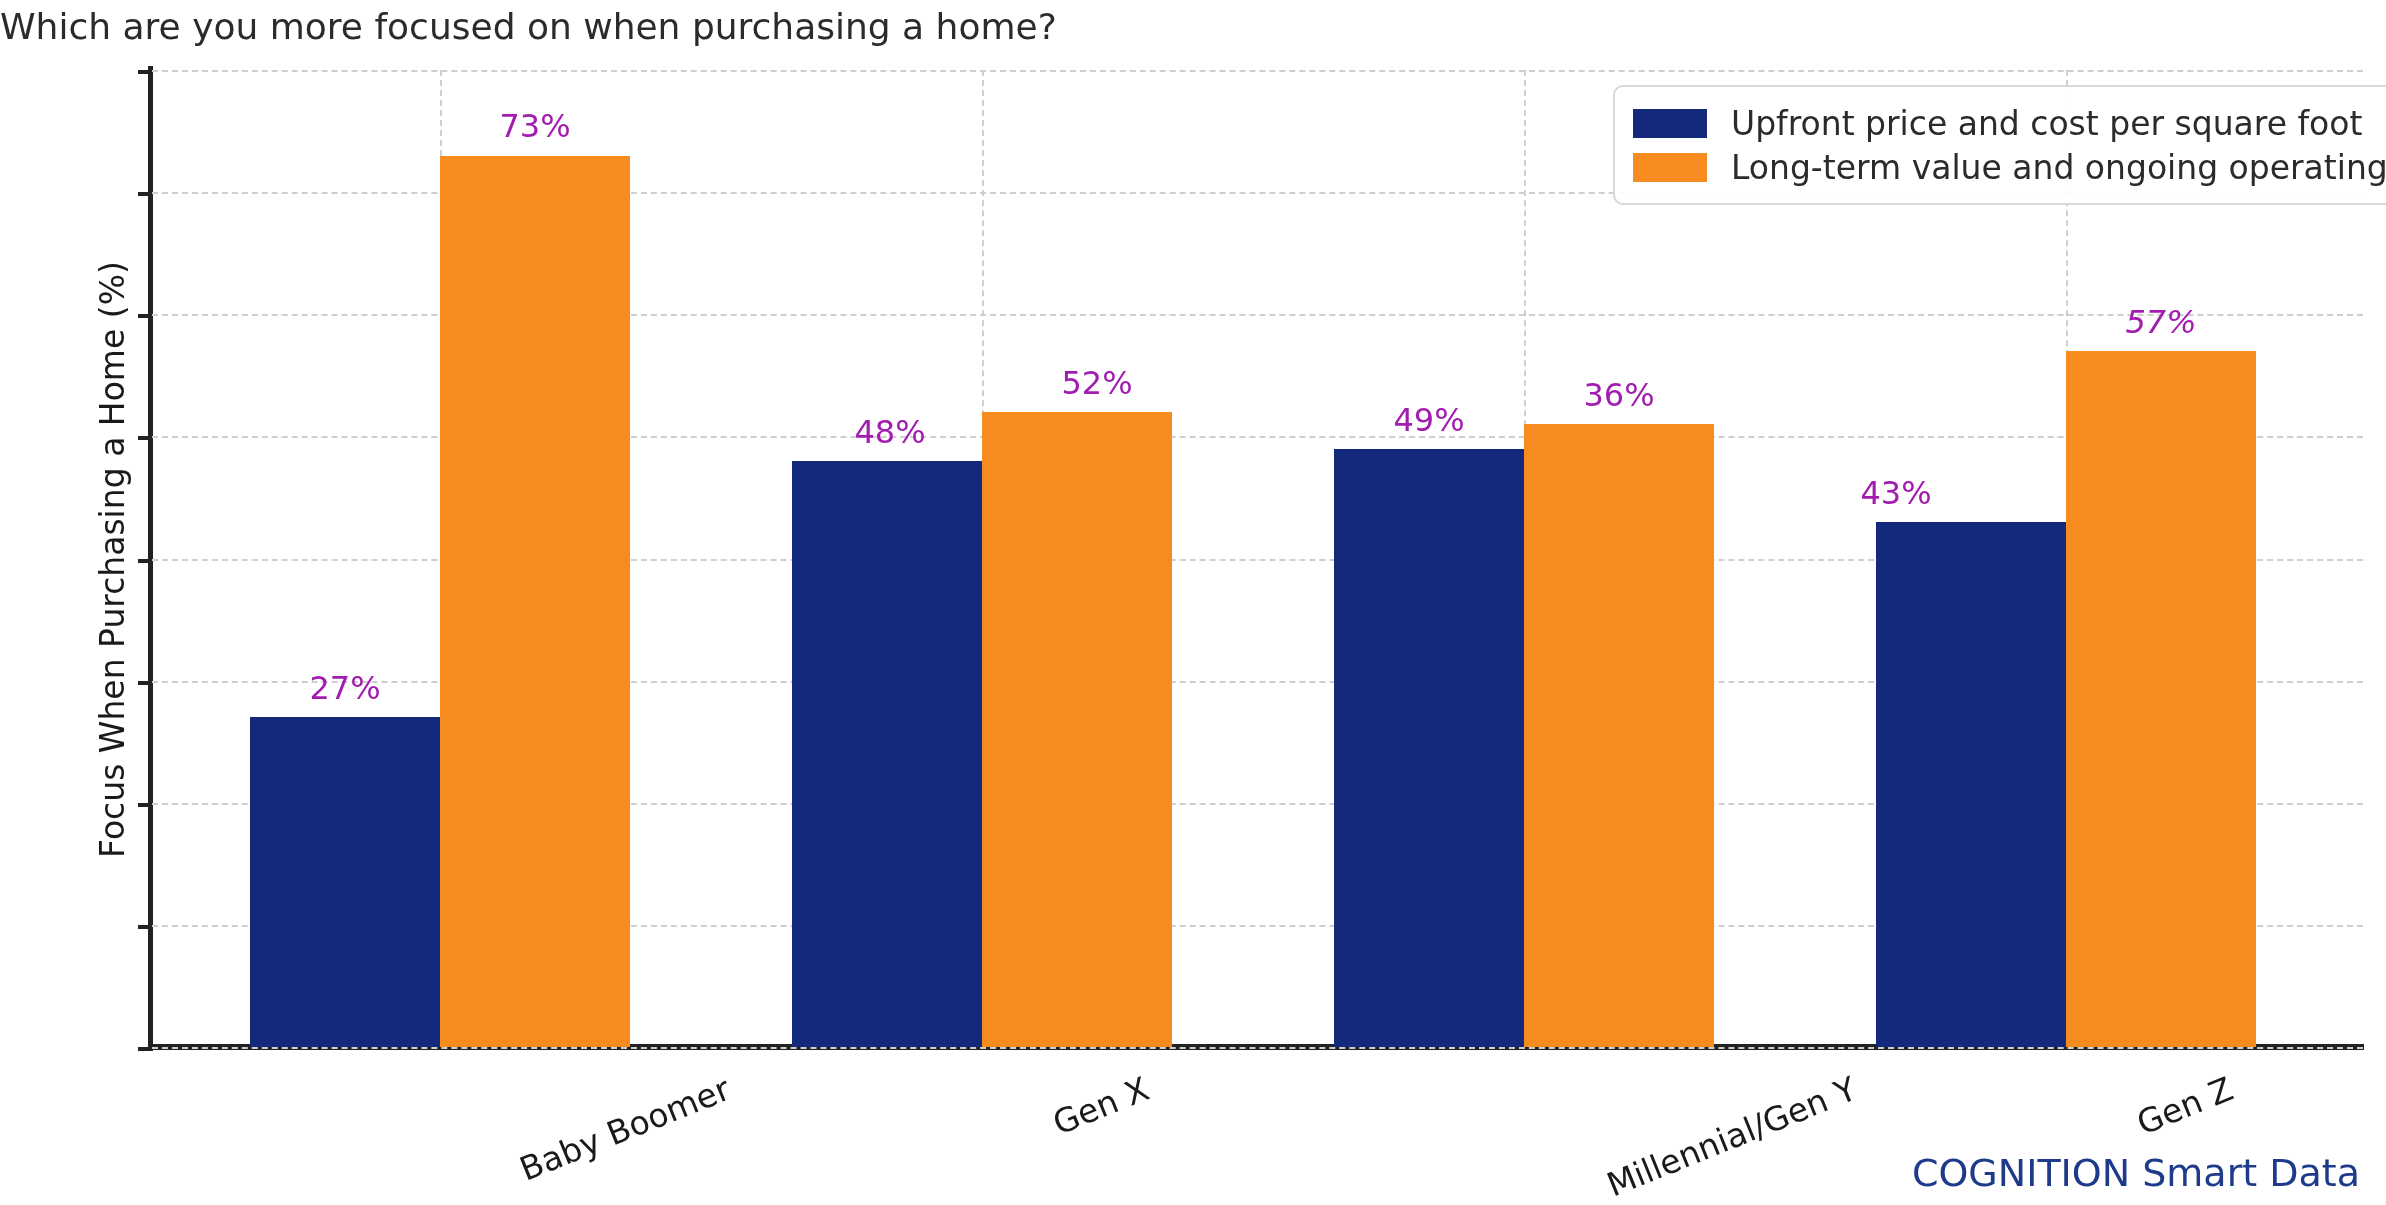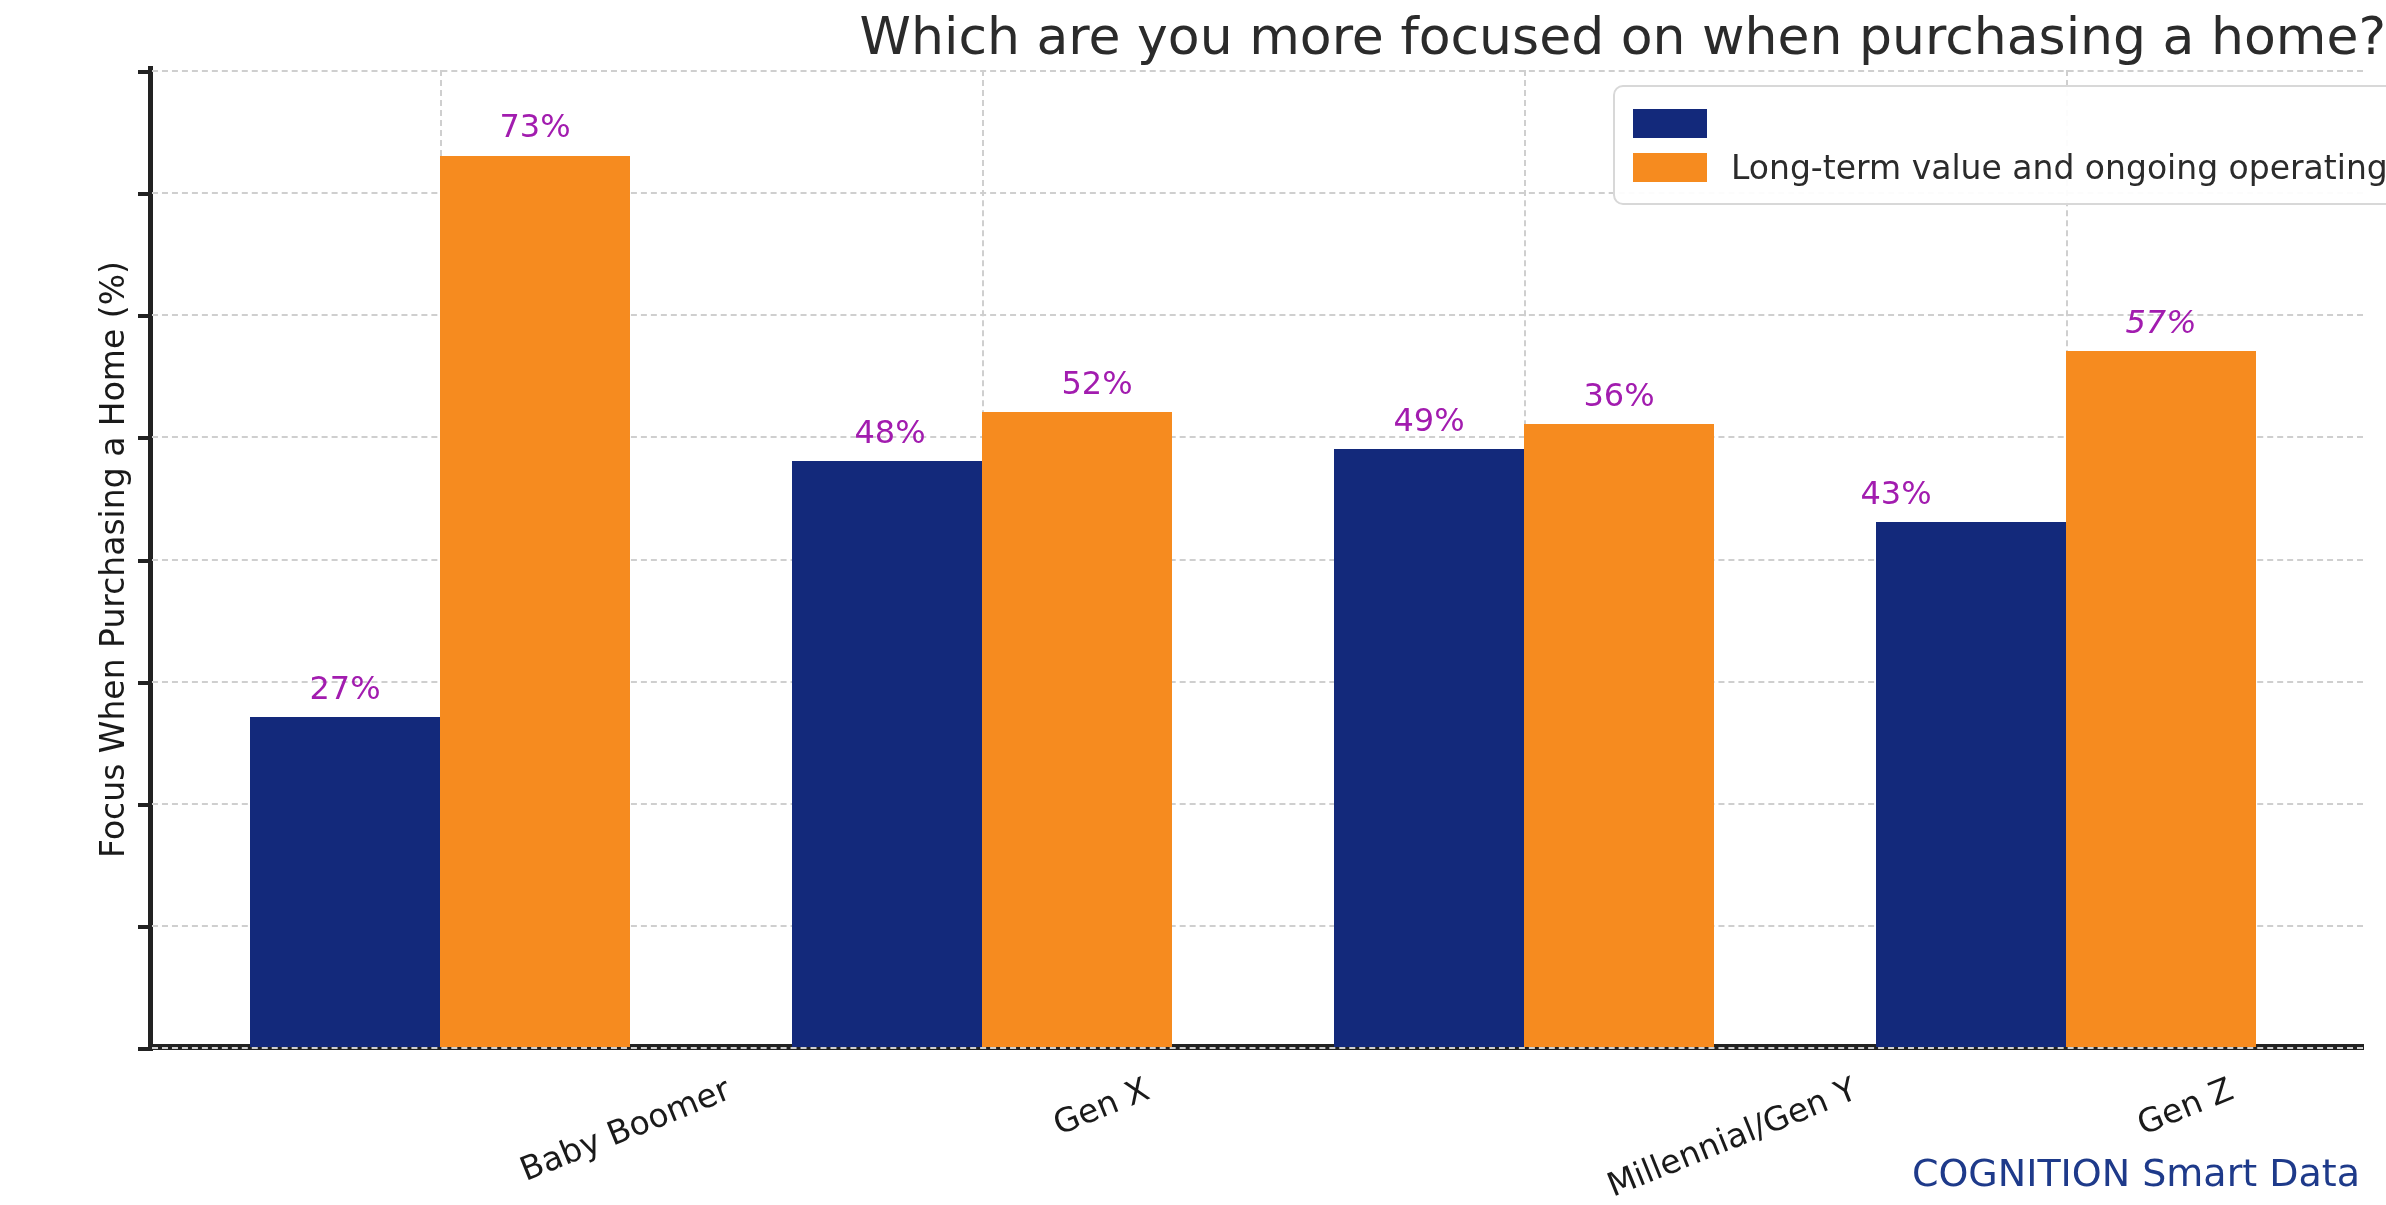--- a/index.html
+++ b/index.html
@@ -17,22 +17,22 @@
     background: #ffffff;
     overflow: hidden;
   }
 
   
   #chart-title {
     position: absolute;
     left: 0;
     top: 6px;
     width: 2386px;
-    text-align: right;
-    font-size: 52px;
+    text-align: left;
+    font-size: 36px;
     color: #2b2b2b;
     font-family: "DejaVu Sans", sans-serif;
     letter-spacing: 0px;
     white-space: nowrap;
   }
 
   
   
   #plot-area {
     position: absolute;
@@ -225,20 +225,21 @@
         <div class="xtick-label" style="left: 888px; top: 999px;">Gen X</div>
         <div class="xtick-label" style="left: 1430px; top: 999px;">Millennial/Gen Y</div>
         <div class="xtick-label" style="left: 1972px; top: 999px;">Gen Z</div>
       </div>
     <div id="ylabel">Focus When Purchasing a Home (%)</div>
   </div>
 
   <div id="legend">
       <div class="legend-row">
         <span class="legend-swatch series-0"></span>
+        <span class="legend-text">Upfront price and cost per square foot</span>
       </div>
       <div class="legend-row">
         <span class="legend-swatch series-1"></span>
         <span class="legend-text">Long-term value and ongoing operating costs</span>
       </div>
     </div>
 
   <div id="watermark">COGNITION Smart Data</div>
 
 </div>

